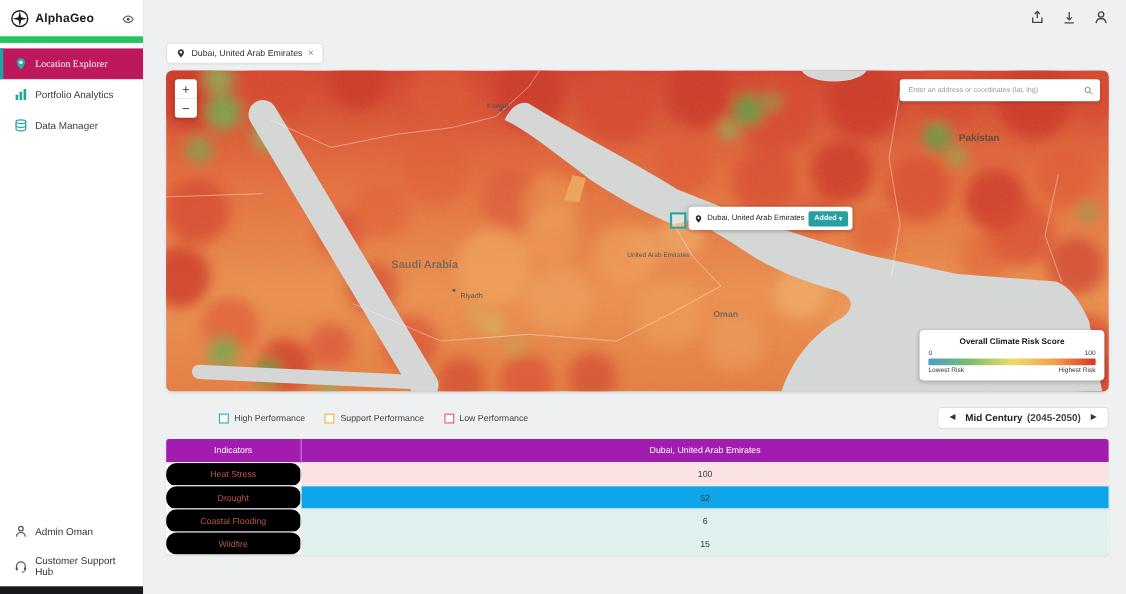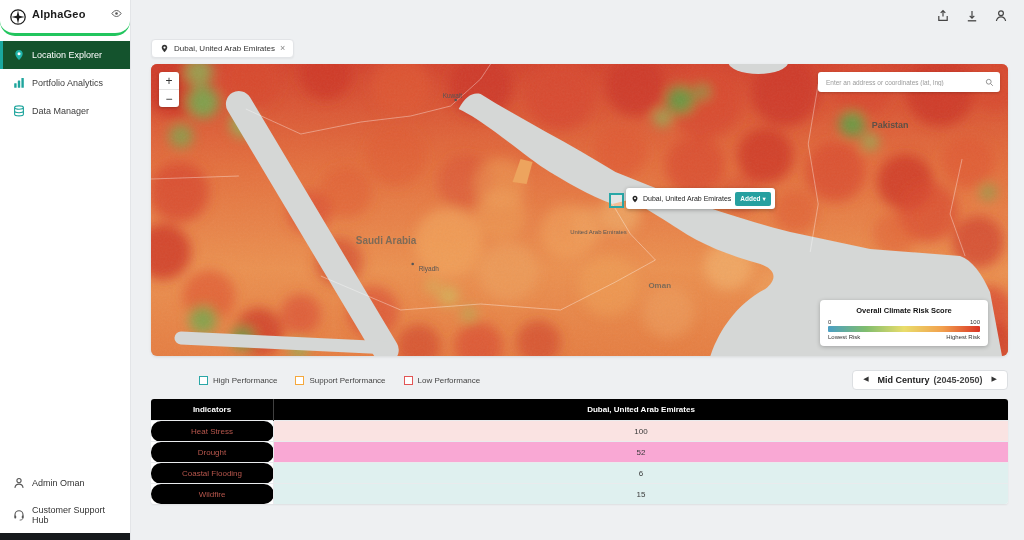--- a/index.html
+++ b/index.html
@@ -2,26 +2,26 @@
 <html><head>
 <meta charset="utf-8">
 <style>
   html,body{margin:0;padding:0;}
   body{width:1024px;height:540px;overflow:hidden;background:#eef0f2;
        font-family:"Liberation Sans","DejaVu Sans",sans-serif;-webkit-font-smoothing:antialiased;}
   .app{display:flex;width:1024px;height:540px;}
 
   
   .sidebar{width:130px;background:#fff;border-right:1px solid #e3e5e8;position:relative;flex-shrink:0;}
-  .logo-row{display:flex;gap:5px;padding:8px 8px 7px 9px;border-bottom:3px solid #22c55e;border-radius:15px;}
+  .logo-row{display:flex;align-items:center;gap:5px;padding:8px 8px 7px 9px;border-bottom:6px solid #22c55e;}
   .brand{font-size:11px;font-weight:bold;color:#1b1b1b;letter-spacing:.2px;}
   .logo-row .eye{margin-left:auto;cursor:pointer;}
   .nav{margin-top:5px;}
   .nav-item{display:flex;align-items:center;gap:7px;padding:8px 10px;font-size:9px;color:#3c3c3c;cursor:pointer;border-left:3px solid transparent;}
-  .nav-item.active{background:#14532d;color:#fff;border-left:3px solid #1aa79f;}
+  .nav-item.active{background:#be185d;color:#fff;border-left:3px solid #1aa79f;font-family:Liberation Serif, serif;}
   .sb-bottom{position:absolute;left:0;right:0;bottom:7px;}
   .sb-bottom .nav-item{color:#333;}
   .sb-strip{position:absolute;left:0;right:0;bottom:0;height:7px;background:#17191c;}
 
   
   .main{flex:1;position:relative;padding:0 16px 0 20px;}
   .top-icons{margin-top:8px;height:16px;display:flex;justify-content:flex-end;align-items:center;gap:15px;}
   .top-icons .tico{cursor:pointer;}
 
   .chip-row{margin-top:15px;height:19px;}
@@ -40,21 +40,21 @@
   .map-search{position:absolute;top:8px;right:8px;width:170px;height:20px;background:#fff;border-radius:3px;
               display:flex;align-items:center;padding:0 6px;box-shadow:0 1px 3px rgba(0,0,0,.2);}
   .map-search input{border:0;outline:0;flex:1;font-size:6.5px;color:#333;background:transparent;}
   .map-search input::placeholder{color:#9a9a9a;}
   .marker{position:absolute;left:458px;top:129px;width:11px;height:11px;border:2px solid #2aa7a7;
           background:rgba(255,255,255,.35);cursor:pointer;}
   .map-tip{position:absolute;left:475px;top:124px;height:21px;display:flex;align-items:center;gap:4px;background:#fff;
            border-radius:3px;padding:0 4px 0 5px;box-shadow:0 1px 4px rgba(0,0,0,.3);font-size:7px;color:#222;white-space:nowrap;}
   .added-btn{background:#26a0a0;color:#fff;border-radius:2px;padding:3px 5px;font-size:6.5px;display:flex;
              align-items:center;gap:2px;cursor:pointer;font-weight:bold;}
-  .risk-legend{position:absolute;right:20px;bottom:10px;width:152px;background:#fff;border-radius:4px;
+  .risk-legend{position:absolute;right:4px;bottom:10px;width:152px;background:#fff;border-radius:4px;
                box-shadow:0 1px 4px rgba(0,0,0,.25);padding:6px 8px 6px;}
   .risk-legend .t{font-size:7.5px;font-weight:bold;text-align:center;color:#111;}
   .risk-scale-nums,.risk-scale-labels{display:flex;justify-content:space-between;font-size:6px;color:#333;}
   .risk-scale-nums{margin-top:4px;}
   .risk-bar{height:6px;border-radius:1px;margin-top:1px;
             background:linear-gradient(90deg,#4a9fc4,#80bd6e,#e9dd6b,#f2a14e,#d93425);}
   .risk-scale-labels{margin-top:2px;}
 
   
   .legend-row{display:flex;align-items:center;margin-top:14px;gap:18px;font-size:8px;color:#444;height:20px;padding-left:48px;}
@@ -65,27 +65,27 @@
   .sw-low{border-color:#e25555;}
   .time-sel{margin-left:auto;display:flex;align-items:flex-start;gap:9px;background:#fff;border:1px solid #dcdfe2;
             border-radius:4px;padding:4px 10px;font-size:9px;}
   .time-sel .arr{font-size:7px;color:#333;cursor:pointer;}
   .time-sel .period{font-weight:bold;color:#222;}
   .time-sel .range{color:#444;font-weight:bold;margin-left:-5px;}
 
   
   .table-card{margin-top:9px;background:#fff;border-radius:3px;overflow:hidden;box-shadow:0 1px 2px rgba(0,0,0,.07);}
   table{width:100%;border-collapse:collapse;font-size:8px;table-layout:fixed;}
-  th{background:#000000;color:#fff;font-weight:bold;height:19px;text-align:center;}
+  th{background:#a21caf;color:#fff;font-weight:normal;height:19px;text-align:center;}
   th:first-child{width:120px;border-right:1px solid rgba(255,255,255,.25);}
   td{height:18px;text-align:center;border-top:1px solid #e9ebed;}
   td.ind{color:#b8574d;background:#000000;border-right:1px solid #e9ebed;border-radius:10px;}
   td.val{color:#3a3a3a;}
   td.val[data-perf="low"]{background:#fae3e2;}
-  td.val[data-perf="medium"]{background:#f9a8d4;}
+  td.val[data-perf="medium"]{background:#0ea5e9;}
   td.val[data-perf="high"]{background:#dff0ef;}
 
   .ic{display:block;}
 </style>
 </head>
 <body>
 
 <div class="app">
 
   <aside class="sidebar">

